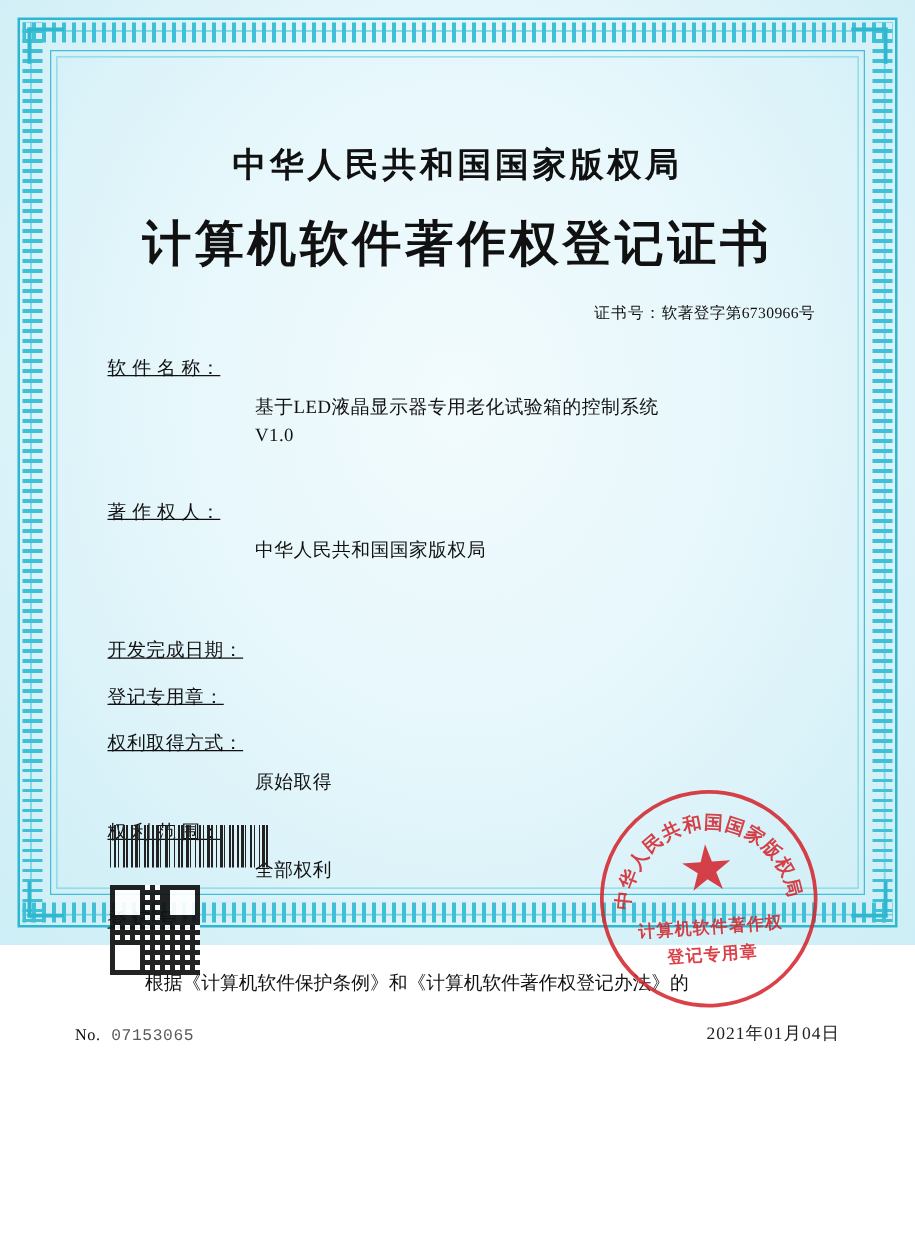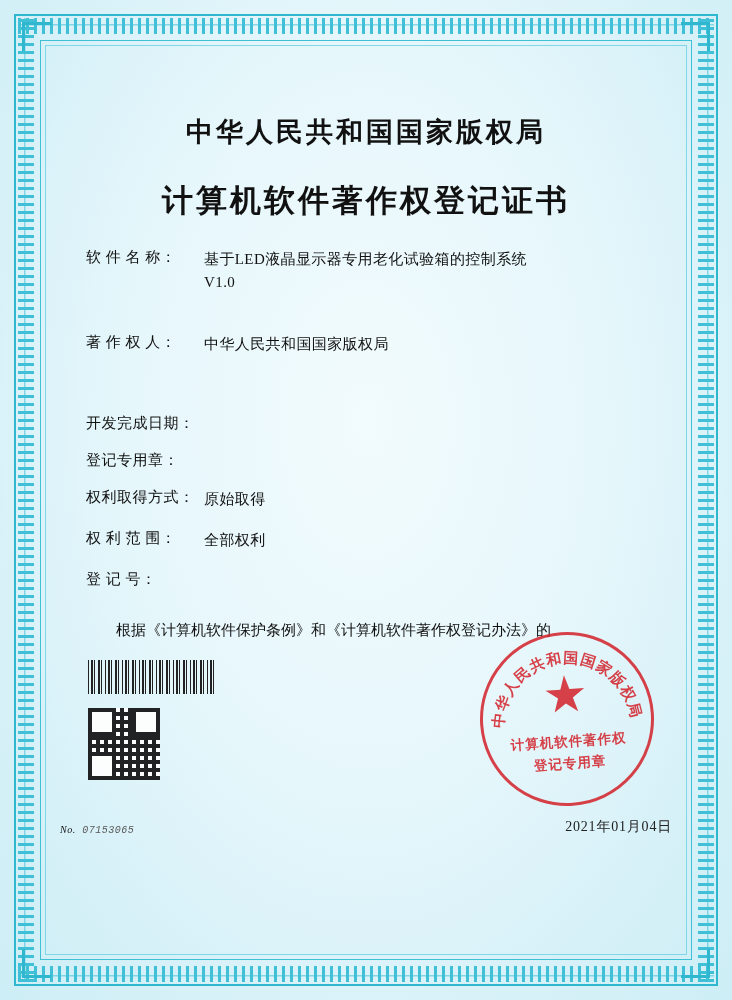--- a/index.html
+++ b/index.html
@@ -11,21 +11,21 @@
     width: 732px;
     height: 1000px;
     font-family: "Liberation Serif", serif;
     overflow: hidden;
   }
 
   
   .certificate {
     position: relative;
     width: 732px;
-    height: 1000px;
+    height: 756px;
     background:
       radial-gradient(ellipse at 50% 42%, #f2fbfd 0%, #e6f7fb 45%, #d7f1f8 75%, #cdeef6 100%);
     box-sizing: border-box;
   }
 
   
   .border-outer {
     position: absolute;
     left: 14px; top: 14px; right: 14px; bottom: 14px;
     border: 2px solid #2fb7cf;
@@ -90,24 +90,24 @@
     text-align: center;
     font-size: 27px;
     letter-spacing: 3px;
     color: #111;
     margin-top: 52px;
     font-weight: 700;
     font-family: "Liberation Serif", serif;
   }
   .cert-title {
     text-align: center;
-    font-size: 31px;
+    font-size: 39px;
     letter-spacing: 3px;
     color: #111;
-    margin-top: 30px;
+    margin-top: 18px;
     font-weight: 700;
     font-family: "Liberation Serif", serif;
   }
   .cert-no {
     text-align: right;
     font-size: 12.5px;
     color: #111;
     margin-top: 20px;
     padding-right: 22px;
     letter-spacing: 0.3px;
@@ -124,26 +124,28 @@
     align-items: flex-start;
     margin-bottom: 18px;
     font-size: 15px;
     color: #111;
   }
   .field-label {
     width: 118px;
     flex: 0 0 118px;
     letter-spacing: 0.5px;
     white-space: nowrap;
+    text-decoration: underline;
   }
   .field-value {
     flex: 1;
     letter-spacing: 0.4px;
     line-height: 1.55;
     word-break: break-all;
+    margin-top: 30px;
   }
   .field-value .line2 { display: block; }
 
   .gap-lg { height: 20px; }
 
   .statement {
     margin-top: 26px;
     padding-left: 28px;
     padding-right: 26px;
     font-size: 15px;
@@ -264,24 +266,23 @@
     right: 60px;
     top: 818px;
     display: flex;
     justify-content: space-between;
     align-items: flex-end;
     font-size: 14px;
     color: #111;
   }
   .footer .serial {
     font-family: "Liberation Mono", monospace;
-    font-size: 10px;
+    font-size: 13px;
     letter-spacing: 0.5px;
     color: #5a5a5a;
-    font-style: italic;
   }
   .footer .serial .no { font-family: "Liberation Serif", serif; color:#111; }
   .footer .date {
     letter-spacing: 0.8px;
     color: #222;
   }
 </style>
 </head>
 <body>
 
@@ -295,20 +296,23 @@
   <div class="corner tl"></div>
   <div class="corner tr"></div>
   <div class="corner bl"></div>
   <div class="corner br"></div>
 
   <div class="content">
 
     <div class="org-title">中华人民共和国国家版权局</div>
     <div class="cert-title">计算机软件著作权登记证书</div>
 
+    <div class="cert-no">
+      <span class="lbl">证书号：</span><span>软著登字第6730966号</span>
+    </div>
 
     <div class="fields">
 
       <div class="field-row">
         <div class="field-label">软 件 名 称：</div>
         <div class="field-value">
           <span>基于LED液晶显示器专用老化试验箱的控制系统</span>
           <span class="line2">V1.0</span>
         </div>
       </div>

